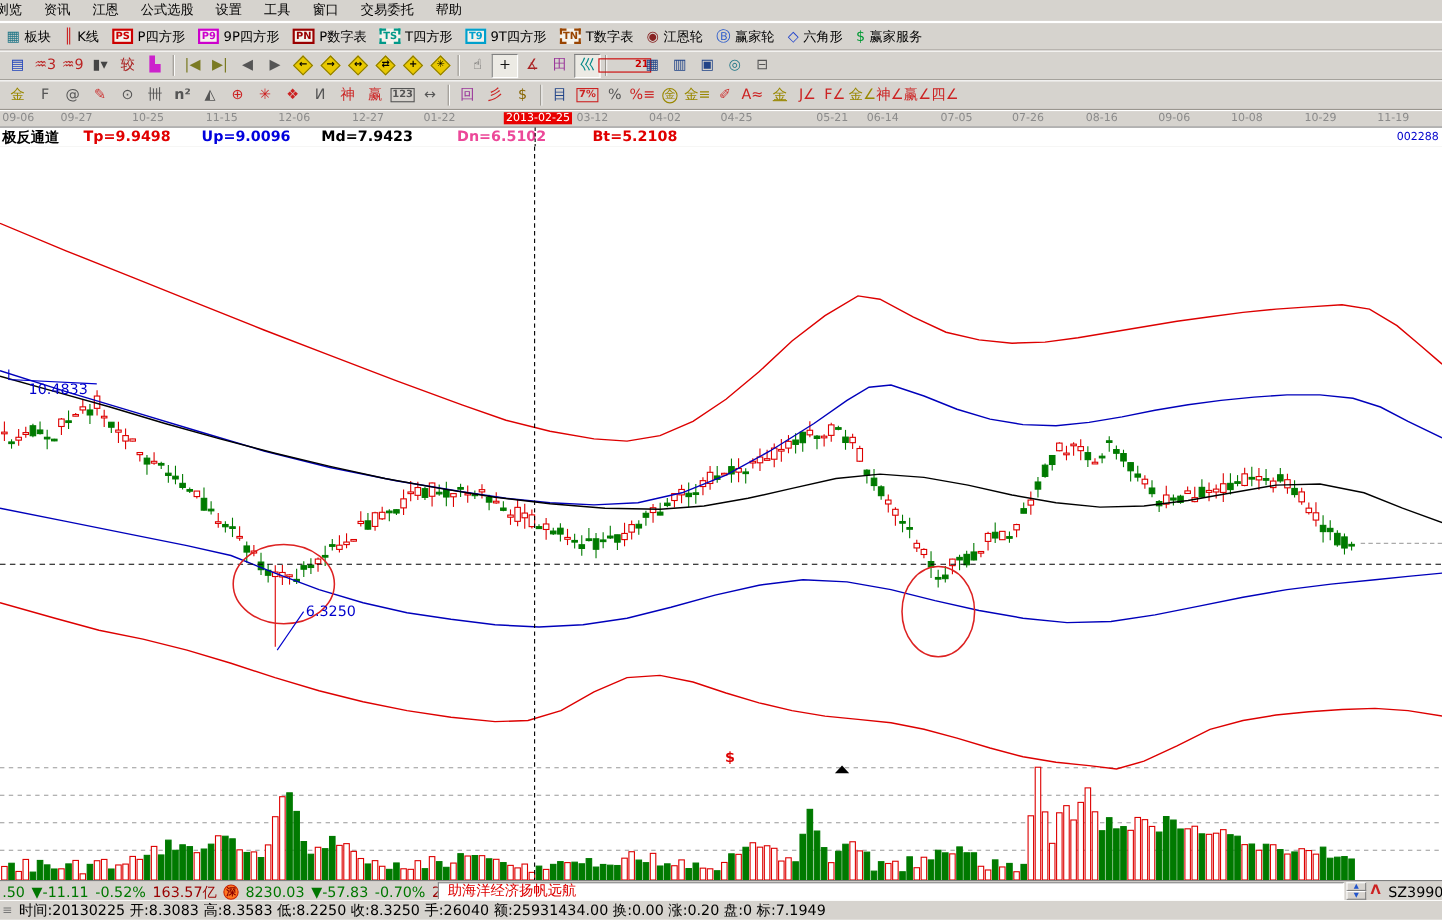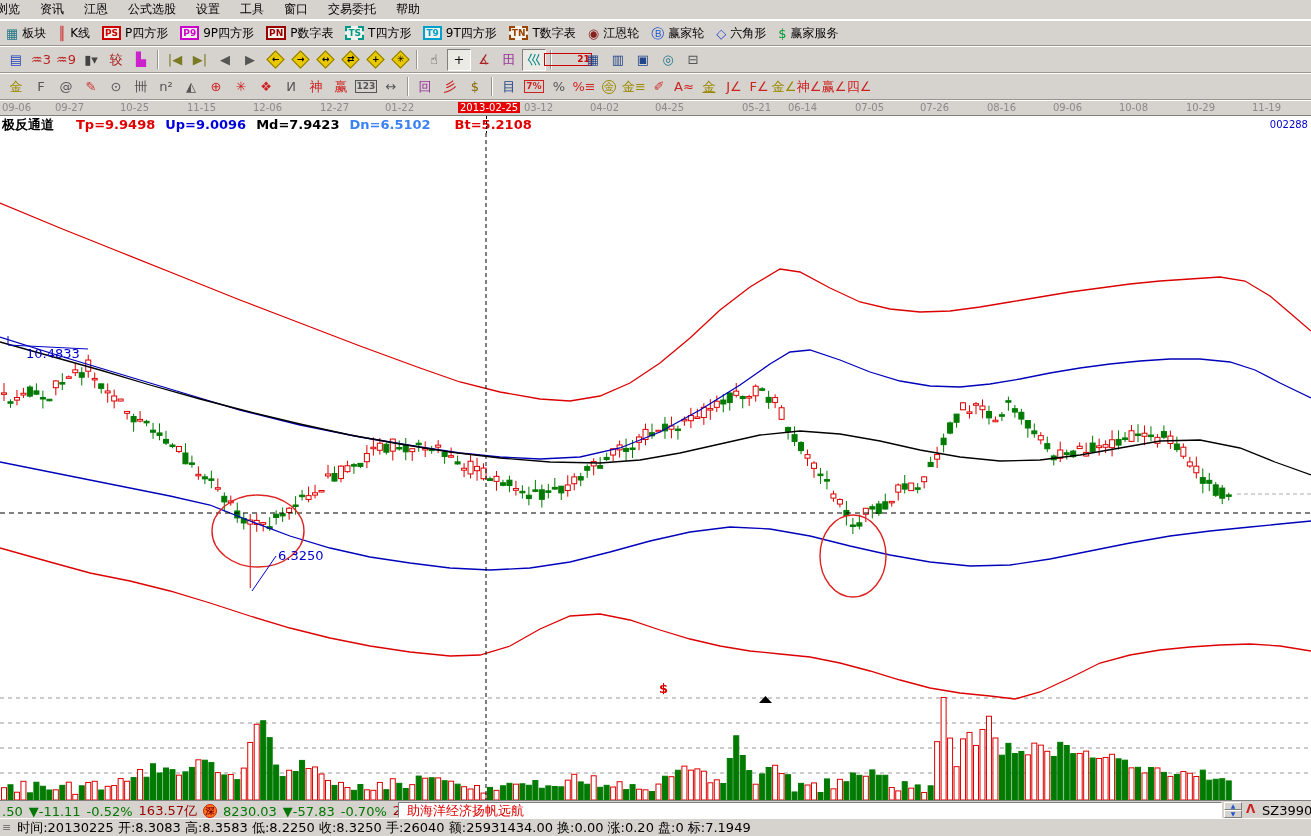--- a/index.html
+++ b/index.html
@@ -227,21 +227,21 @@
     <div class="icon-btn">
       <span style="color: rgb(204, 51, 51);">✎</span>
     </div>
     <div class="icon-btn">
       <span style="color: rgb(85, 85, 85);">⊙</span>
     </div>
     <div class="icon-btn">
       <span style="color: rgb(85, 85, 85);">卌</span>
     </div>
     <div class="icon-btn">
-      <span style="color: rgb(85, 85, 85);">n²</span>
+      <span style="color: rgb(85, 85, 85); font-weight: bold;">n²</span>
     </div>
     <div class="icon-btn">
       <span style="color: rgb(85, 85, 85);">◭</span>
     </div>
     <div class="icon-btn">
       <span style="color: rgb(204, 34, 34);">⊕</span>
     </div>
     <div class="icon-btn">
       <span style="color: rgb(204, 34, 34);">✳</span>
     </div>
@@ -339,25 +339,25 @@
     <span class="tick" style="left: 920px;">07-26</span>
     <span class="tick" style="left: 987px;">08-16</span>
     <span class="tick" style="left: 1053px;">09-06</span>
     <span class="tick" style="left: 1119px;">10-08</span>
     <span class="tick" style="left: 1186px;">10-29</span>
     <span class="tick" style="left: 1252px;">11-19</span>
   </div>
 
 <div class="indrow">
   <span class="ind-name">极反通道</span>
-  <span id="indvals" style="display:flex;gap:10px">
+  <span id="indvals" style="display:flex;gap:28px">
       <span class="ind-val" style="color: rgb(224, 0, 0);">Tp=9.9498</span>
       <span class="ind-val" style="color: rgb(0, 0, 221);">Up=9.0096</span>
       <span class="ind-val" style="color: rgb(0, 0, 0);">Md=7.9423</span>
-      <span class="ind-val" style="color: #3b82f6;">Dn=6.5102</span>
+      <span class="ind-val" style="color: #ec4899; margin-left: 12px;">Dn=6.5102</span>
       <span class="ind-val" style="color: rgb(224, 0, 0); margin-left: 14px;">Bt=5.2108</span>
     </span>
   <span class="ind-code">002288</span>
   <div class="ind-cross" id="indcross" style="left: 486px;"></div>
 </div>
 
 <div class="chart">
   <svg id="chartsvg" width="1311" height="667" viewBox="0 133 1311 667" xmlns="http://www.w3.org/2000/svg">
       <line x1="0" y1="698" x2="1311" y2="698" stroke="#999999" stroke-dasharray="4 4" stroke-width="1"></line>
       <line x1="0" y1="723" x2="1311" y2="723" stroke="#999999" stroke-dasharray="4 4" stroke-width="1"></line>

